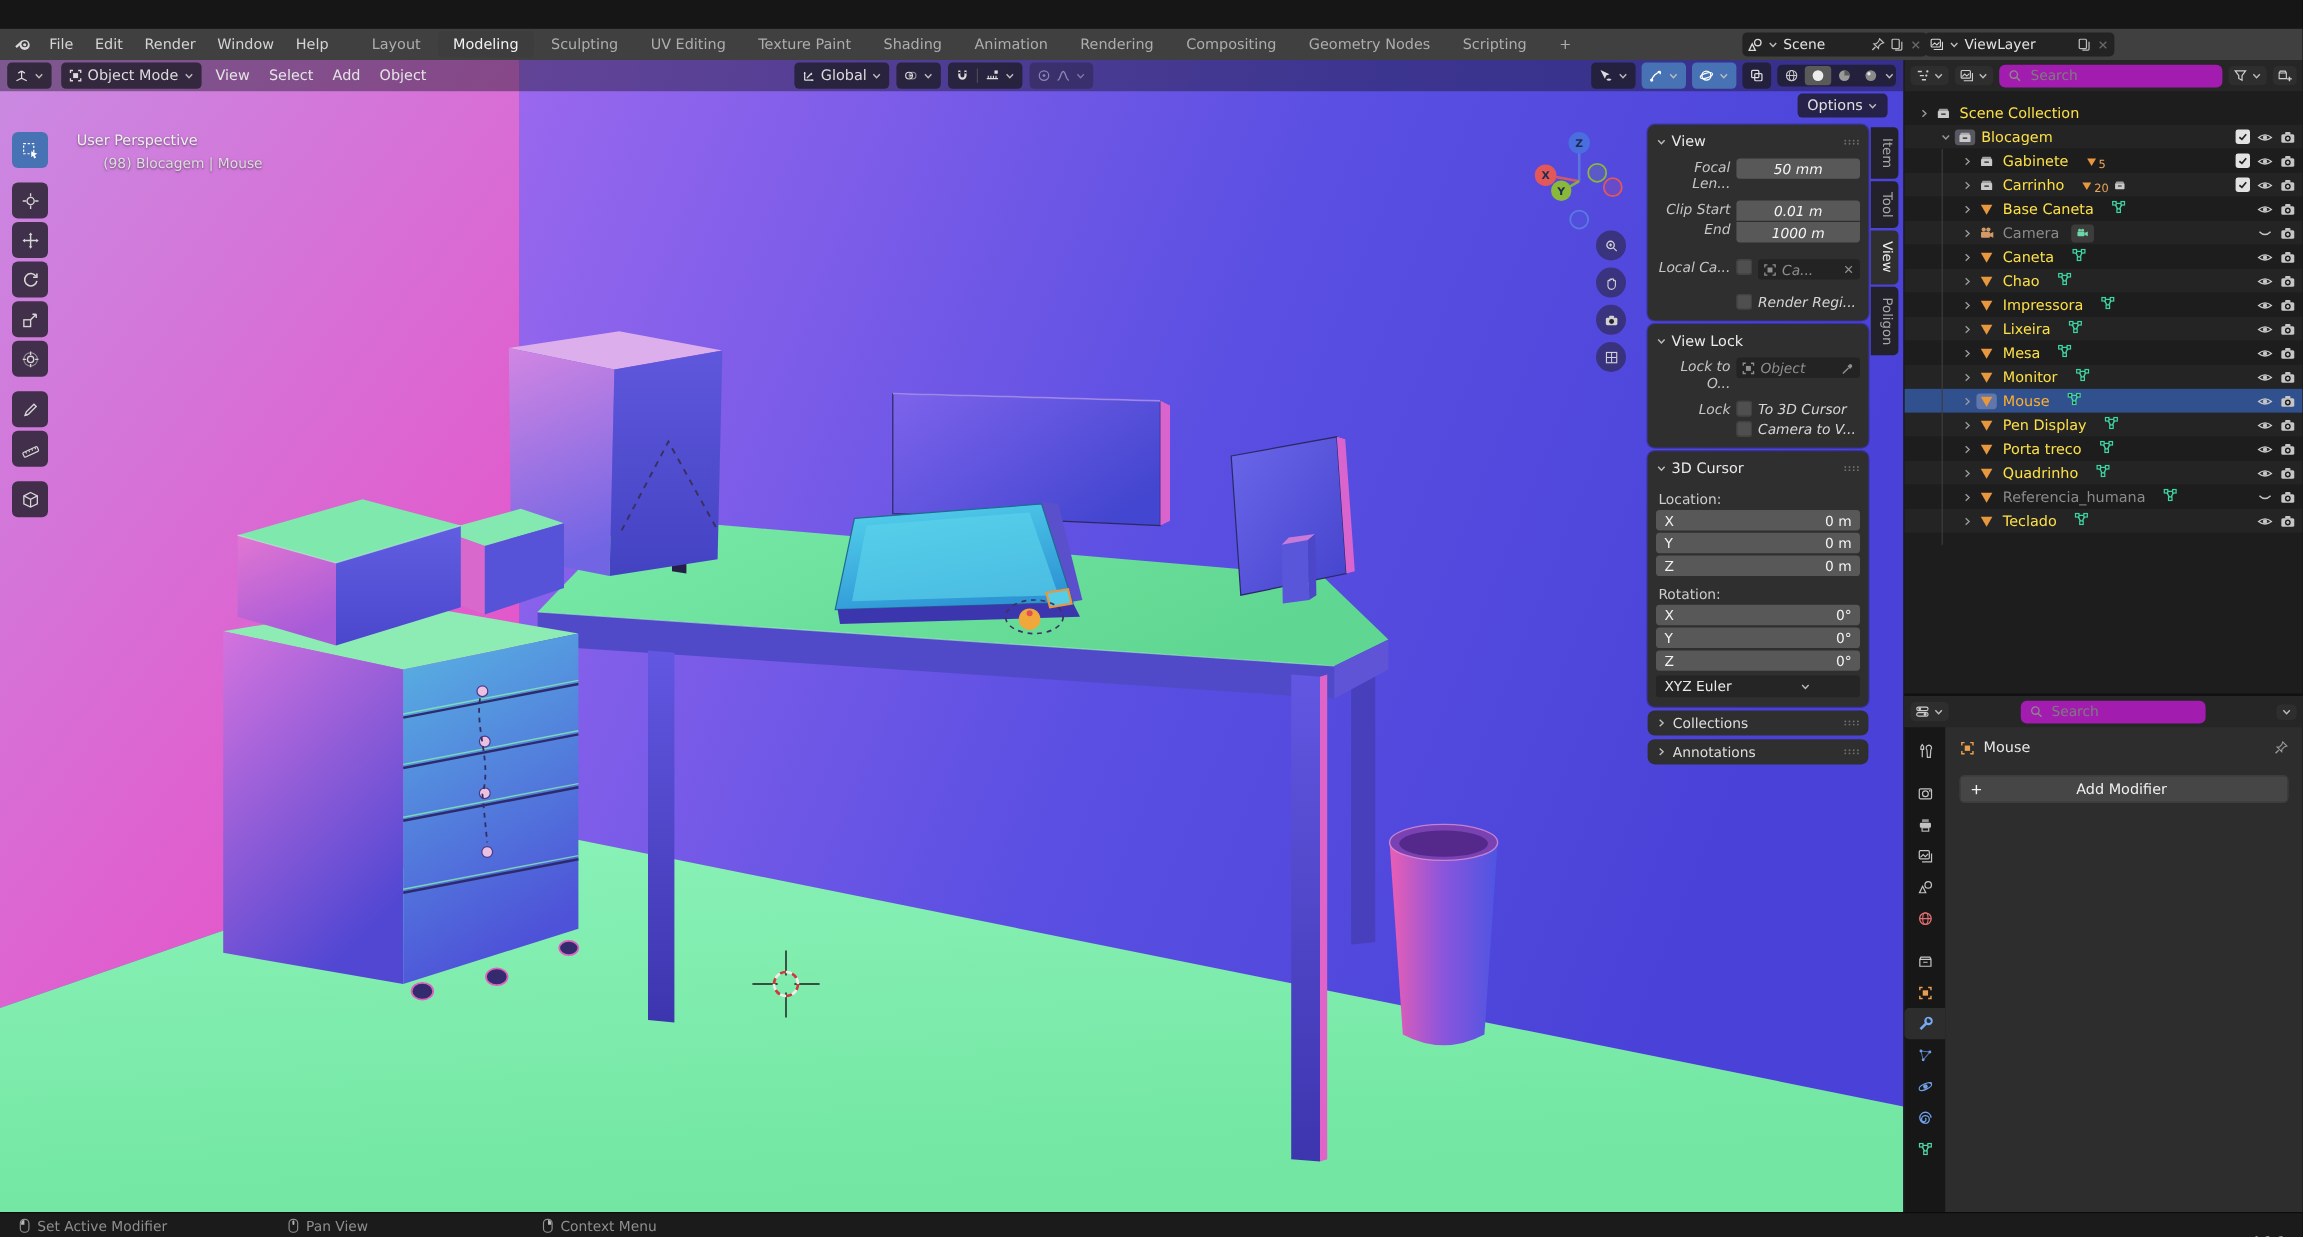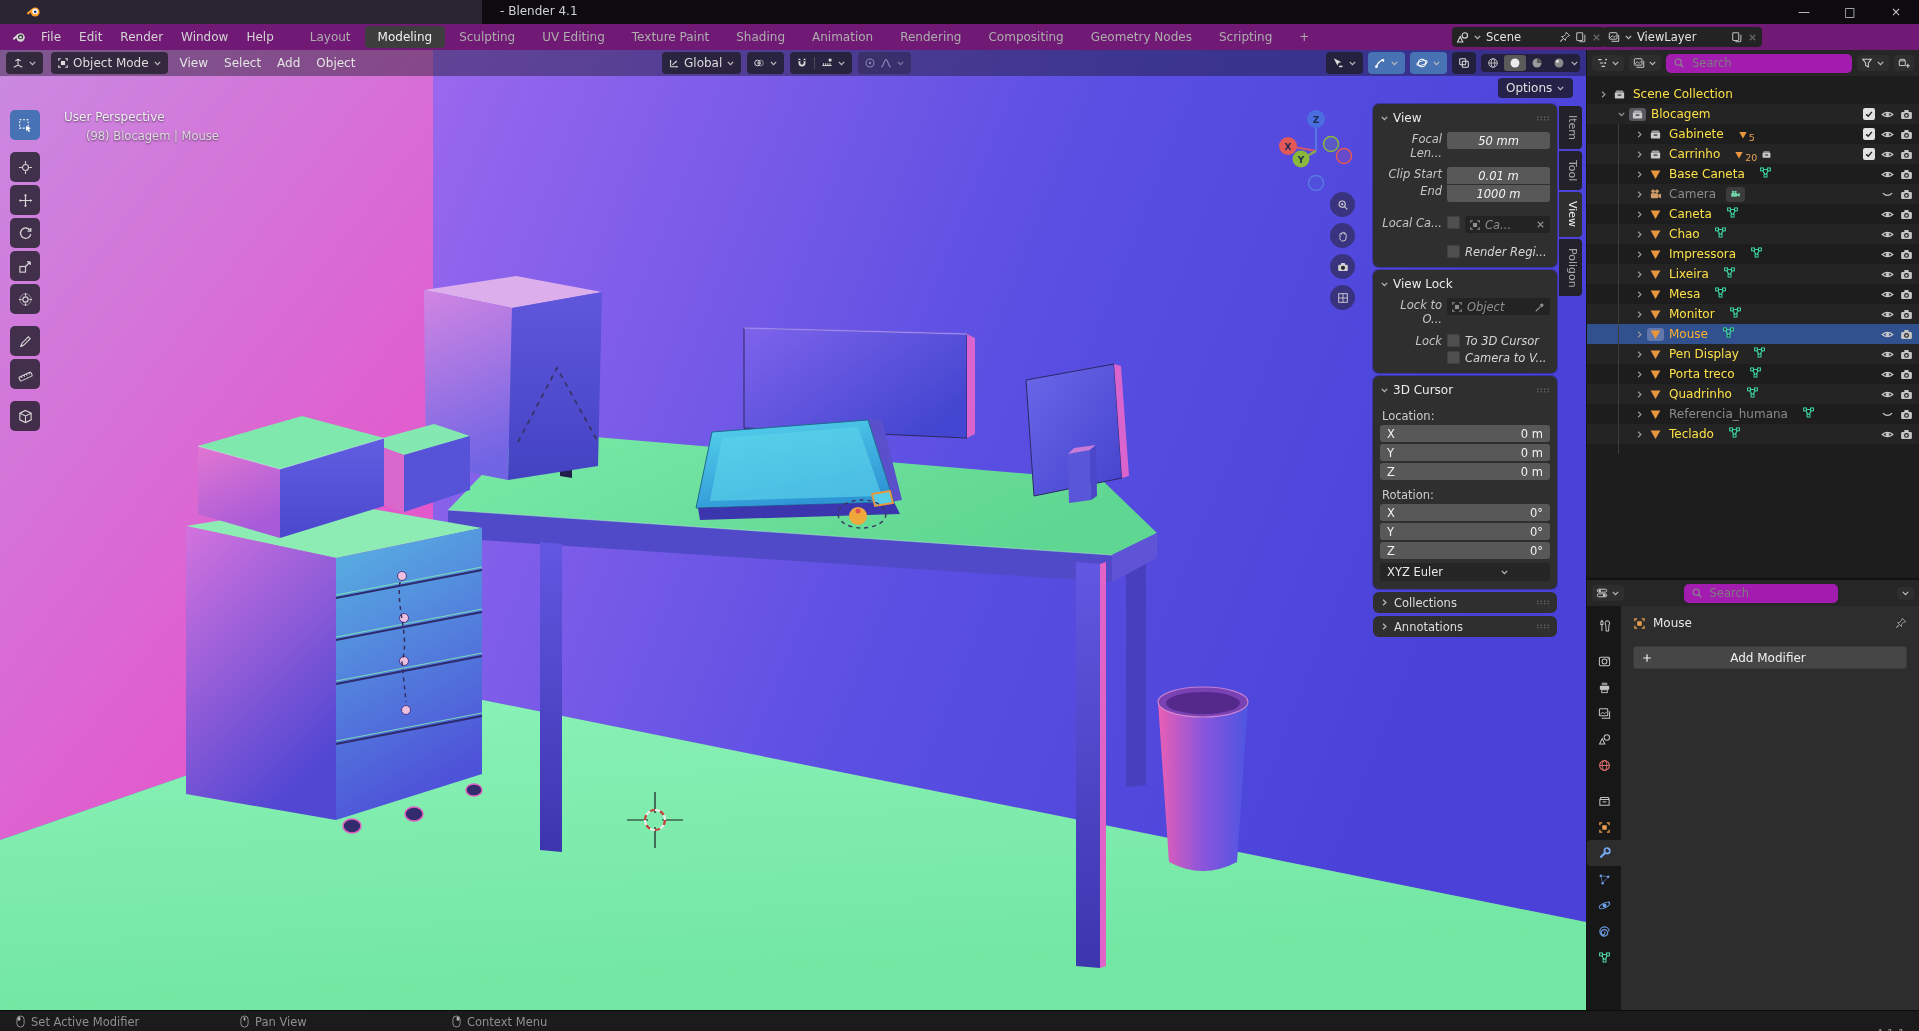--- a/index.html
+++ b/index.html
@@ -11,21 +11,21 @@
 
   
   #titlebar{position:absolute;left:0;top:0;width:100%;height:24px;background:#0d0b0f;}
   .tb-tint{position:absolute;left:0;top:0;width:482px;height:100%;background:#2a2433;}
   .tb-logo{position:absolute;left:26px;top:4px;}
   #tb-title{position:absolute;left:500px;top:4px;color:#d2d2d2;font-size:12px;}
   .tb-controls{position:absolute;right:0;top:0;height:100%;display:flex;}
   .wbtn{width:46px;height:100%;display:flex;align-items:center;justify-content:center;color:#c9c9c9;font-size:12px;}
 
   
-  #menubar{position:absolute;left:0;top:24px;width:100%;height:26px;background:#701a75;display:flex;align-items:center;}
+  #menubar{position:absolute;left:0;top:24px;width:100%;height:26px;background:#404040;display:flex;align-items:center;}
   .mb-logo{margin-left:12px;margin-right:6px;}
   .mb-menu{padding:3px 9px;color:#d4d4d4;border-radius:3px;}
   #ws-tabs{display:flex;align-items:center;margin-left:14px;gap:1px;}
   .ws-tab{padding:4px 13px;color:#adadad;border-radius:4px;font-size:12px;}
   .ws-tab.active{background:#3d3d3d;color:#f2f2f2;}
   .id-block{position:absolute;top:3px;height:20px;display:flex;align-items:center;background:#232323;border-radius:4px;padding:0 4px;gap:4px;}
   #scene-block{left:1452px;width:146px;}
   #viewlayer-block{left:1604px;width:150px;}
   .id-text{flex:1;color:#e2e2e2;font-size:11.5px;}
   .dim{opacity:.45;}
@@ -140,37 +140,20 @@
   
   #statusbar{position:absolute;left:0;top:1010px;width:100%;height:21px;background:#1b1b1b;border-top:1px solid #0c0c0c;color:#8f8f8f;font-size:11.5px;}
   .sb-item{position:absolute;top:0;height:100%;display:flex;align-items:center;gap:6px;}
   #sb-version{position:absolute;right:14px;top:12px;height:100%;display:flex;align-items:center;}
 </style>
 </head>
 <body>
 
 <div id="app">
 
-  <div id="titlebar">
-    <div class="tb-tint"></div>
-    <span class="tb-logo icon" id="tb-logo-slot">
-        <svg viewBox="0 0 16 16" width="15" height="15">
-          <path d="M1.5 10.5 L7 5.8 L9.5 7.6" stroke="#ff9e2c" stroke-width="2.2" fill="none"></path>
-          <circle cx="9.8" cy="8.6" r="4.8" fill="#ff9e2c"></circle>
-          <ellipse cx="9.8" cy="7.9" rx="3" ry="2.8" fill="#fff"></ellipse>
-          <circle cx="9.8" cy="8.3" r="1.5" fill="#1d3a8f"></circle>
-        </svg>
-      </span>
-    <span id="tb-title">- Blender 4.1</span>
-    <div class="tb-controls">
-      <span class="wbtn">—</span>
-      <span class="wbtn">□</span>
-      <span class="wbtn">×</span>
-    </div>
-  </div>
 
   <div id="menubar">
     <span class="mb-logo icon" id="mb-logo-slot">
         <svg viewBox="0 0 16 16" width="14" height="14">
           <path d="M1.5 10.5 L7 5.8 L9.5 7.6" stroke="#d8d8d8" stroke-width="2.2" fill="none"></path>
           <circle cx="9.8" cy="8.6" r="4.8" fill="#d8d8d8"></circle>
           <ellipse cx="9.8" cy="7.9" rx="3" ry="2.8" fill="#3a3a3a"></ellipse>
           <circle cx="9.8" cy="8.3" r="1.5" fill="#d8d8d8"></circle>
         </svg>
       </span>

